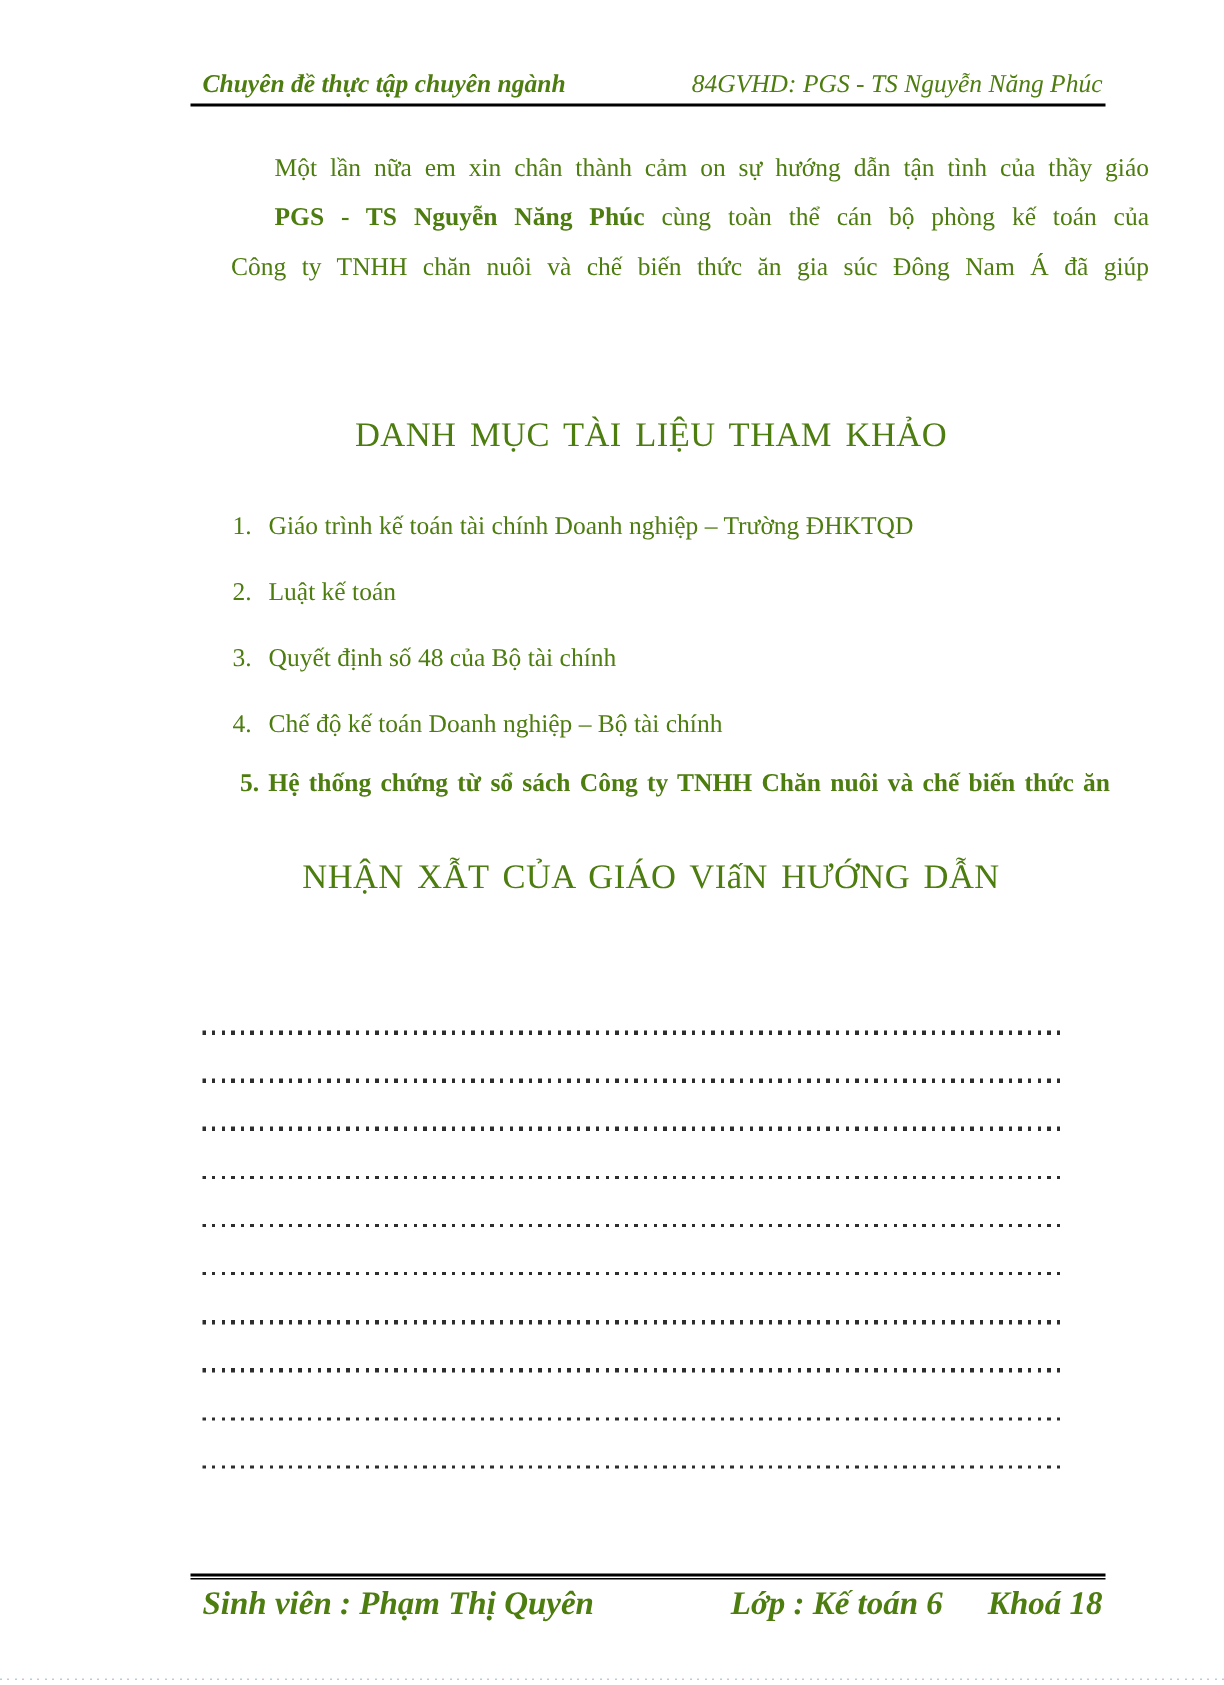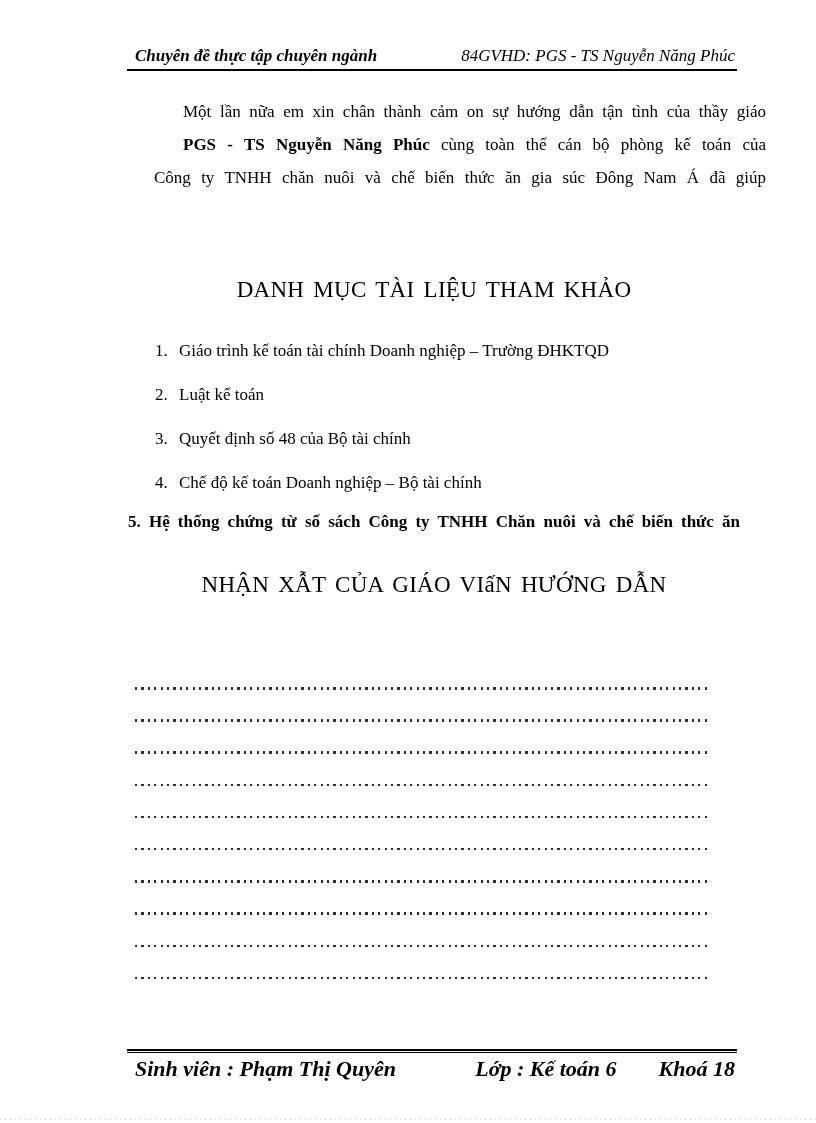--- a/index.html
+++ b/index.html
@@ -2,21 +2,21 @@
 <html><head>
 <meta charset="utf-8">
 <style>
   * { margin:0; padding:0; box-sizing:border-box; }
   html,body { background:#ffffff; }
   .page {
     position:relative;
     width:816px; height:1123px;
     background:#ffffff;
     font-family:"Liberation Serif", serif;
-    color:#000000;
+    color:#4d7c0f;
     overflow:hidden;
   }
   
   .header {
     position:absolute; left:135px; top:46px; width:600px;
     display:flex; justify-content:space-between; align-items:baseline;
     font-size:17px; font-style:italic;
   }
   .hdr-left  { font-weight:bold; white-space:nowrap; }
   .hdr-right { font-weight:normal; white-space:nowrap; }
@@ -43,38 +43,38 @@
   .h2 { top:572px; }
   
   .ref-list { position:absolute; left:155px; top:329px; font-size:17px; }
   .ref-item { display:flex; line-height:44px; height:44px; white-space:nowrap; }
   .ref-num  { width:24px; }
   
   .item5 {
     position:absolute; left:128px; top:505px; width:612px;
     font-weight:bold; font-size:17px;
   }
-  .item5 .pline { line-height:34px; height:34px; }
+  .item5 .pline { line-height:34px; height:34px;margin-left:32px; }
   
   .dotted-block { position:absolute; left:135px; top:687px; width:573px; }
   .dotline {
     height:2.5px; margin-bottom:29.7px;
     background:repeating-linear-gradient(to right, #2d2d2d 0 2.2px, transparent 2.2px 6.4px);
   }
   
   .footer-rule {
     position:absolute; left:127px; top:1049px; width:610px; height:4px;
     border-top:2px solid #000; border-bottom:1px solid #000;
   }
   .footer {
     position:absolute; left:135px; top:1056px; width:600px;
     display:flex; justify-content:space-between; align-items:baseline;
     font-size:22px; font-weight:bold; font-style:italic;
   }
-  .footer-right { display:flex; gap:42px; white-space:nowrap; }
+  .footer-right { display:flex; gap:30px; white-space:nowrap; }
   
   .page-bottom-dots {
     position:absolute; left:0; bottom:3px; width:816px; height:1.4px;
     background:repeating-linear-gradient(to right, #a9c7cf 0 1.2px, transparent 1.2px 5px, #c4b9d2 5px 6px, transparent 6px 10px);
     opacity:0.85;
   }
 </style>
 </head>
 <body>
 

